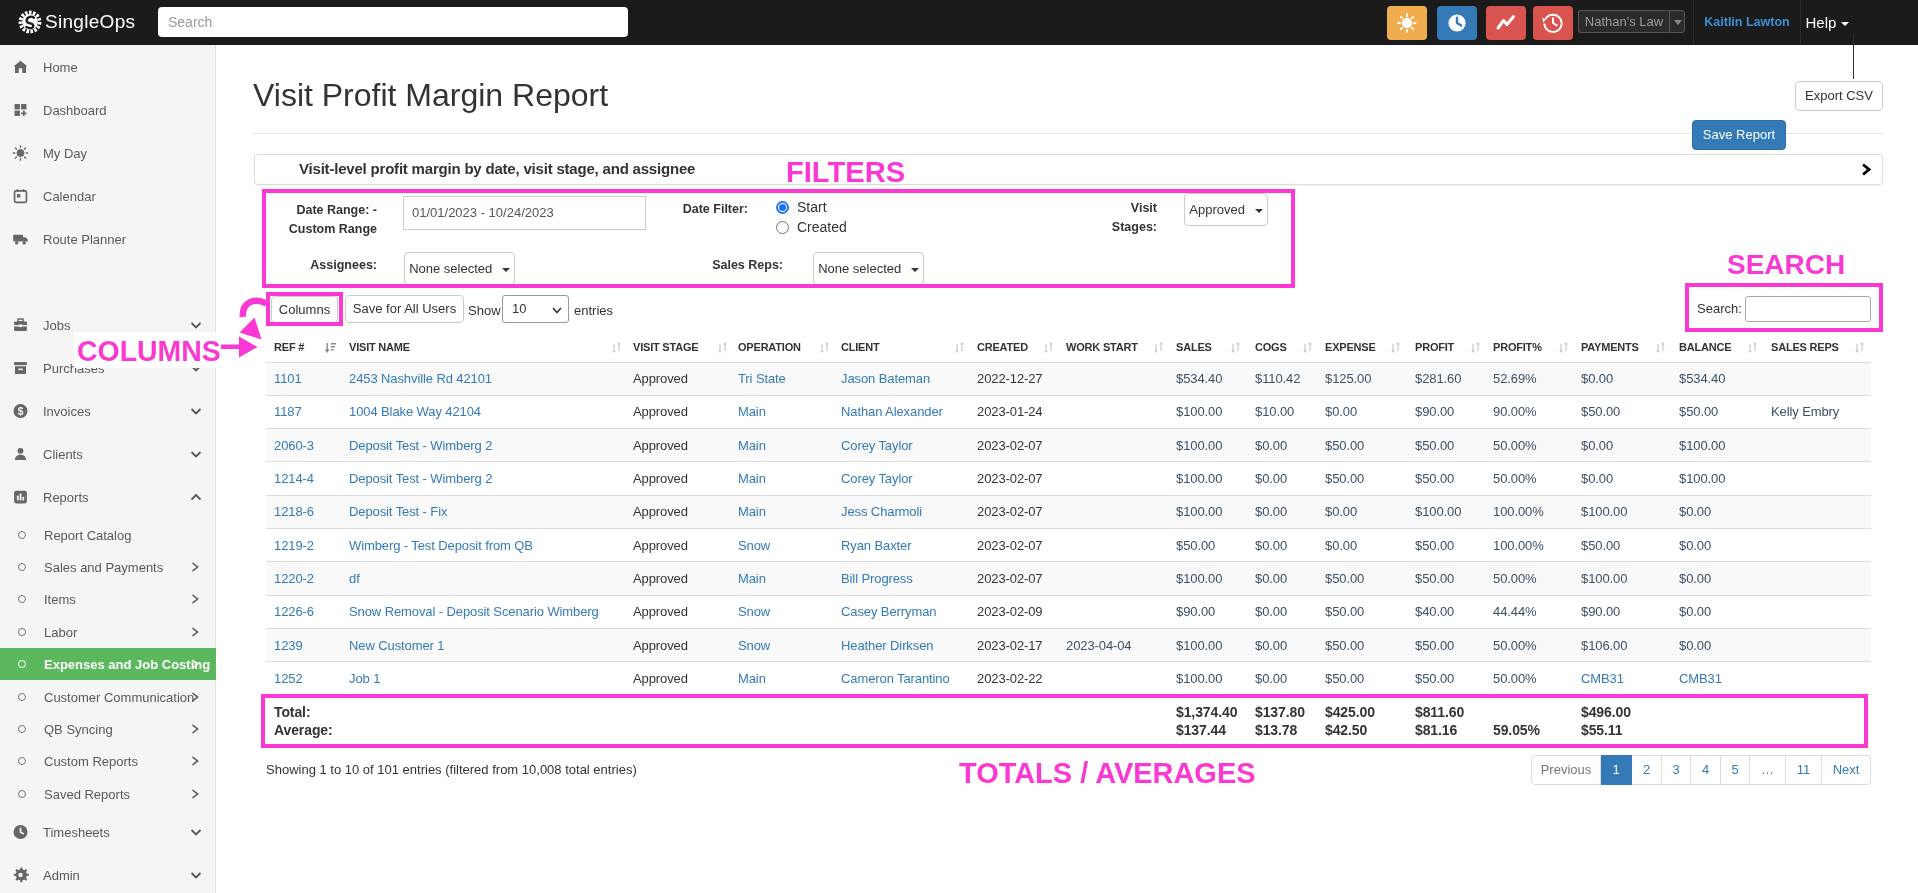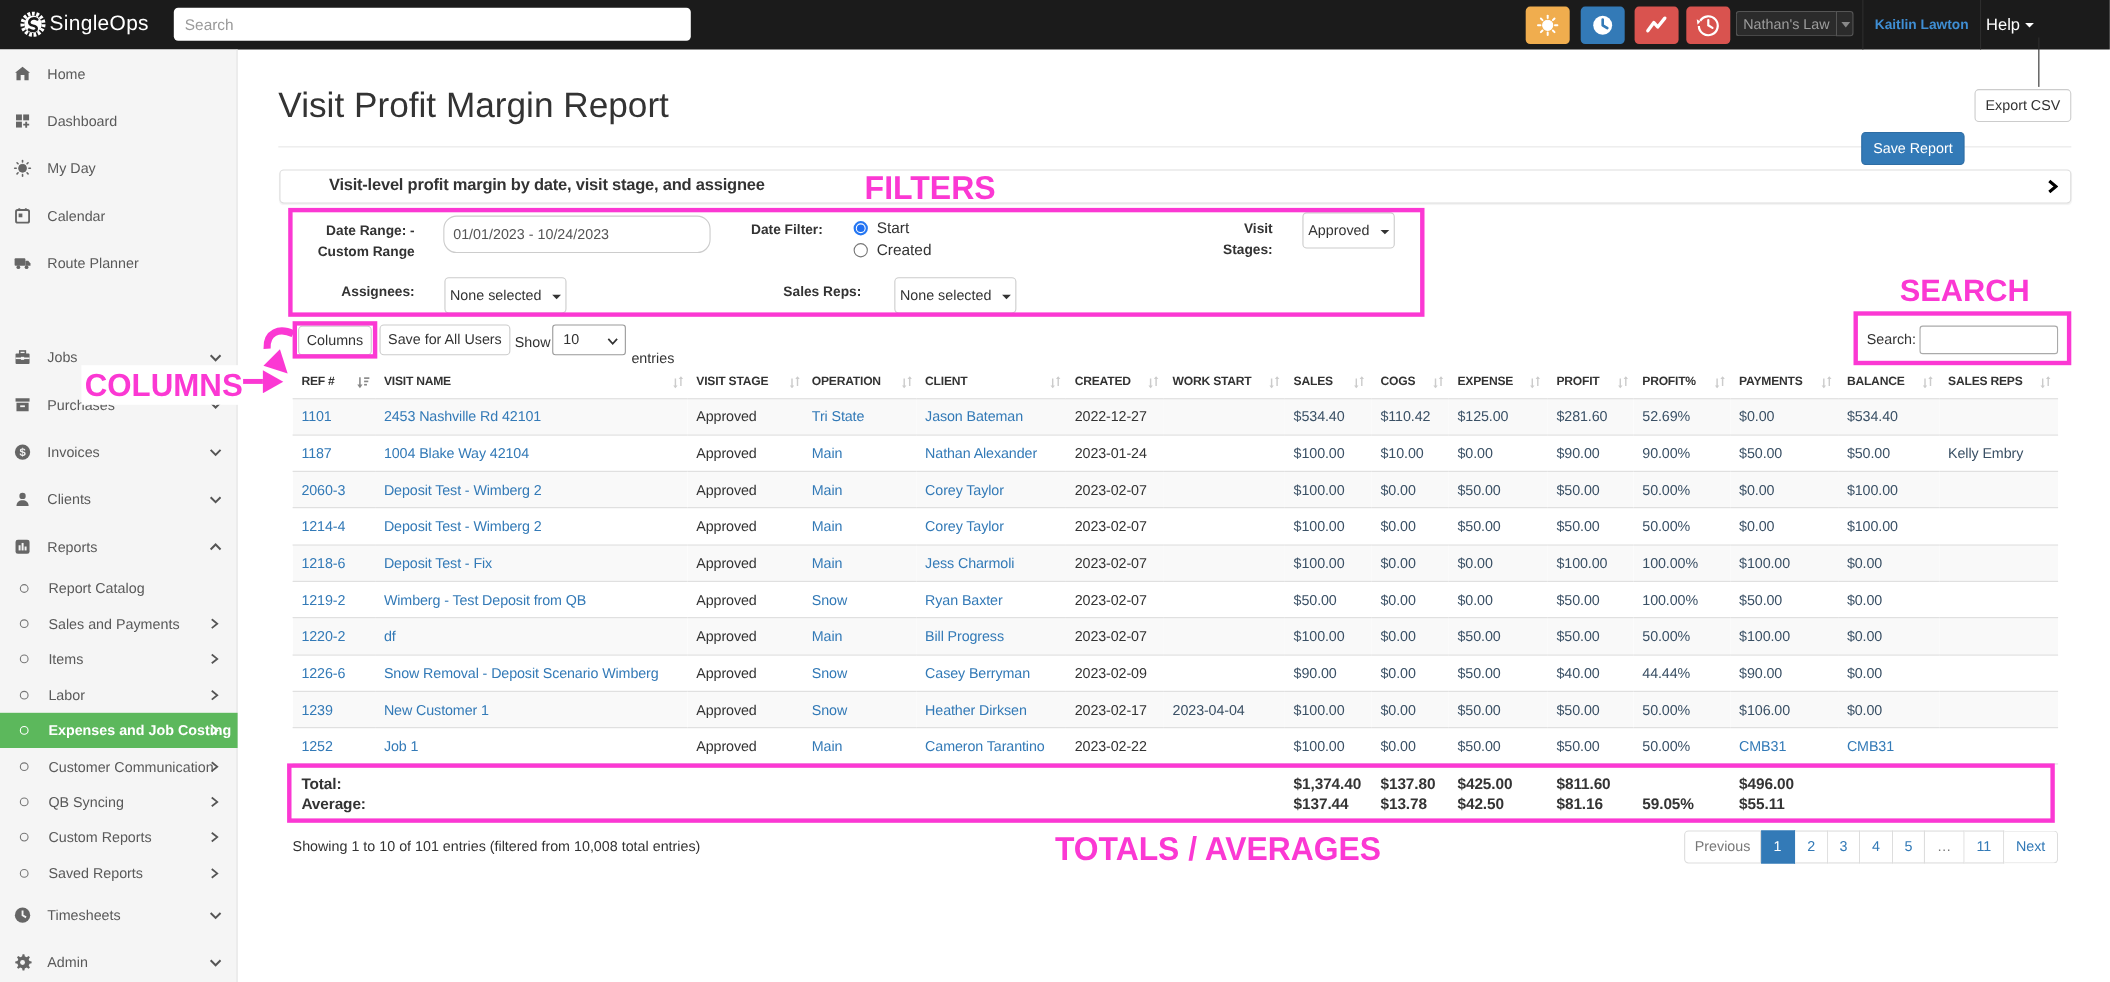--- a/index.html
+++ b/index.html
@@ -48,40 +48,40 @@
   background:#337ab7; border-color:#2e6da4; color:#fff;margin-top:39px; }
 #btn-export { position:absolute; left:1795px; top:81px; width:88px; height:30px; line-height:28px; }
 #panel { position:absolute; left:254px; top:154px; width:1629px; height:31px; border:1px solid #ddd;
   border-radius:4px; background:#fff; box-shadow:0 1px 1px rgba(0,0,0,.05); }
 #panel .ttl { position:absolute; left:44px; top:5px; font-size:15px; font-weight:bold; letter-spacing:-0.2px; }
 #panel .pchev { position:absolute; right:11px; top:8px; }
 
 
 .flabel { position:absolute; font-size:12.5px; font-weight:bold; color:#333; }
 #f-input { position:absolute; left:403px; top:196px; width:243px; height:34px; border:1px solid #ccc;
-  border-radius:12px; font-size:13px; color:#555; padding-left:8px; background:#fff; line-height:32px; }
+  border-radius:0; font-size:13px; color:#555; padding-left:8px; background:#fff; line-height:32px; }
 .selbtn { position:absolute; height:33px; background:#fff; border:1px solid #ccc; border-radius:4px;
   font-size:13px; color:#333; text-align:center; }
 .selbtn .caret { display:inline-block; width:0; height:0; margin-left:6px; vertical-align:middle;
   border-left:4px solid transparent; border-right:4px solid transparent; border-top:4px solid #333; }
 .radio { position:absolute; width:13px; height:13px; border-radius:50%; }
 .radio.off { border:1.5px solid #767676; background:#fff; }
 .radio.on  { border:2px solid #2577f2; background:#fff; }
 .radio.on:after { content:""; position:absolute; left:1px; top:1px; width:7px; height:7px;
   border-radius:50%; background:#1f6ff2; }
 .rlabel { position:absolute; font-size:14px; color:#333; }
 
 
 #btn-columns { position:absolute; left:271px; top:296px; width:67px; height:27px; line-height:25px; }
 #btn-saveall { position:absolute; left:345px; top:295px; width:119px; height:28px; line-height:26px; }
 #show-lbl { position:absolute; left:468px; top:303px; font-size:13px; }
 #show-sel { position:absolute; left:502px; top:295px; width:67px; height:28px; border:1px solid #999;
   border-radius:3px; background:#fff; font-size:13px; line-height:26px; padding-left:9px; color:#333; }
 #show-sel svg { position:absolute; right:6px; top:9px; }
-#entries-lbl { position:absolute; left:574px; top:318px; font-size:13px; }
+#entries-lbl { position:absolute; left:574px; top:303px; font-size:13px; }
 #search-lbl { position:absolute; left:1697px; top:301px; font-size:13px; }
 #search-input { position:absolute; left:1745px; top:296px; width:126px; height:26px; border:1px solid #aaa;
   border-radius:3px; background:#fff; }
 
 
 #tbl { position:absolute; left:266px; top:333px; width:1605px; border-collapse:collapse; table-layout:fixed; }
 #tbl th { height:29px; font-size:11px; letter-spacing:-0.2px; font-weight:bold; color:#333; text-align:left; padding:0 0 0 8px;
   border-bottom:1px solid #ddd; white-space:nowrap; position:relative; }
 #tbl td { height:33.3px; font-size:13px; letter-spacing:-0.1px; padding:0 0 0 8px; white-space:nowrap; overflow:hidden; }
 #tbl tbody tr + tr td { border-top:1px solid #ddd; }

